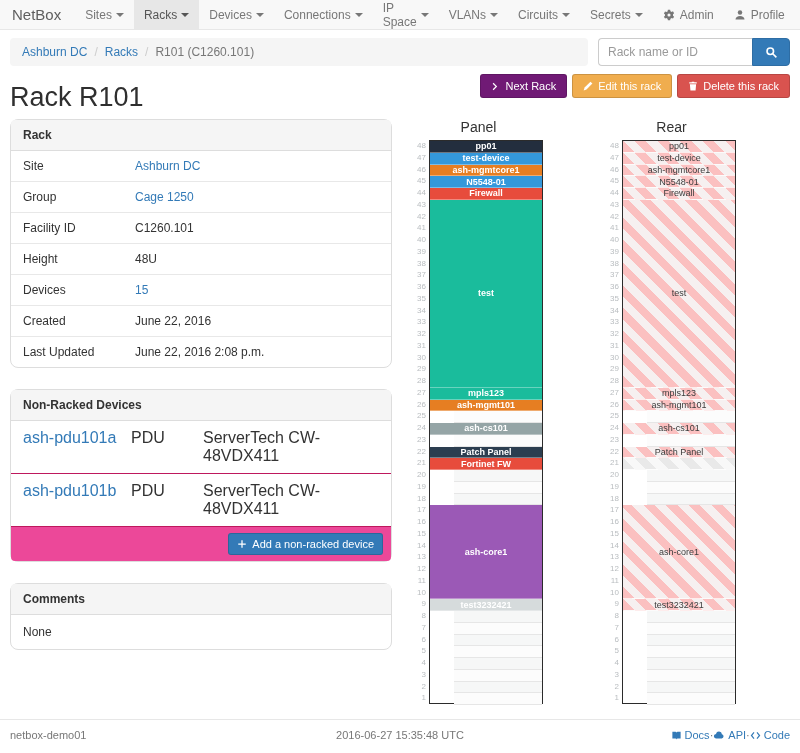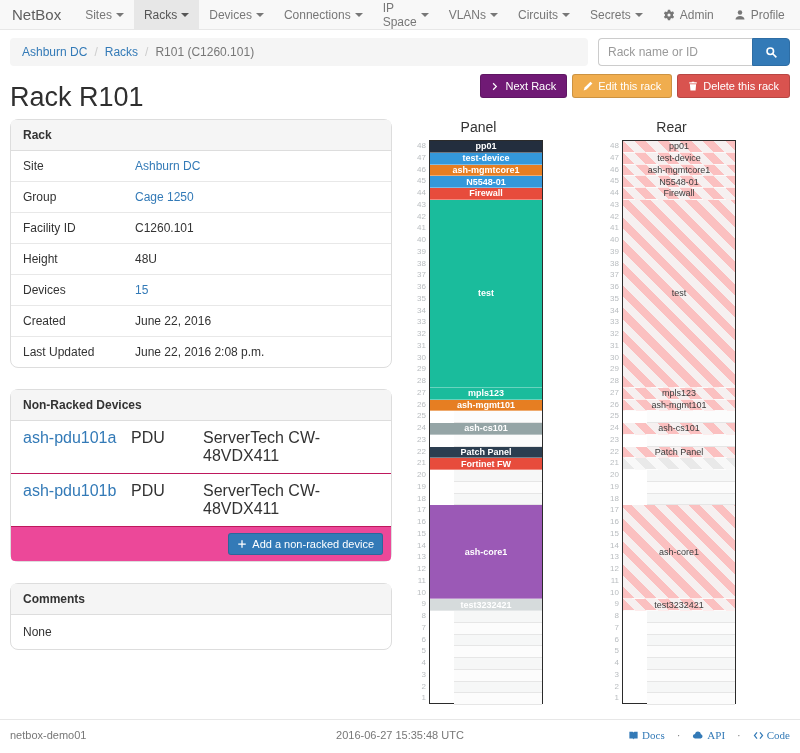--- a/index.html
+++ b/index.html
@@ -81,21 +81,21 @@
   .seg.striped { background:repeating-linear-gradient(45deg,#fbc0c0 0,#fbc0c0 8px,#f6f0f0 8px,#f6f0f0 16px);
                  color:#3c3c3c; font-weight:normal; border-bottom:1px solid rgba(255,255,255,.7); }
   .seg.striped-gray { background:repeating-linear-gradient(45deg,#e9e9e9 0,#e9e9e9 8px,#f8f8f8 8px,#f8f8f8 16px);
                       color:#3c3c3c; font-weight:normal; border-bottom:1px solid rgba(255,255,255,.7); }
   
   .footer { margin-top:auto; border-top:1px solid #e7e7e7; padding:9px 10px 12px;
             display:flex; align-items:center; font-size:11px; color:#777; flex-shrink:0; }
   .footer-host { width:200px; }
   .footer-time { flex:1; text-align:center; }
   .footer-links { width:200px; text-align:center; display:flex; justify-content:flex-end;
-                  align-items:center; gap:12px; color:#337ab7;font-family:Liberation Serif, serif; }
+                  align-items:center; gap:0; color:#337ab7; }
   .footer-link { display:inline-flex; align-items:center; gap:3px; color:#337ab7;
                  text-decoration:none; cursor:pointer; }
   .flink-sep { color:#777; }
 </style>
 </head>
 <body>
 
 <div class="navbar">
   <span class="brand">NetBox</span>
   <ul class="nav-list" id="nav-left">

